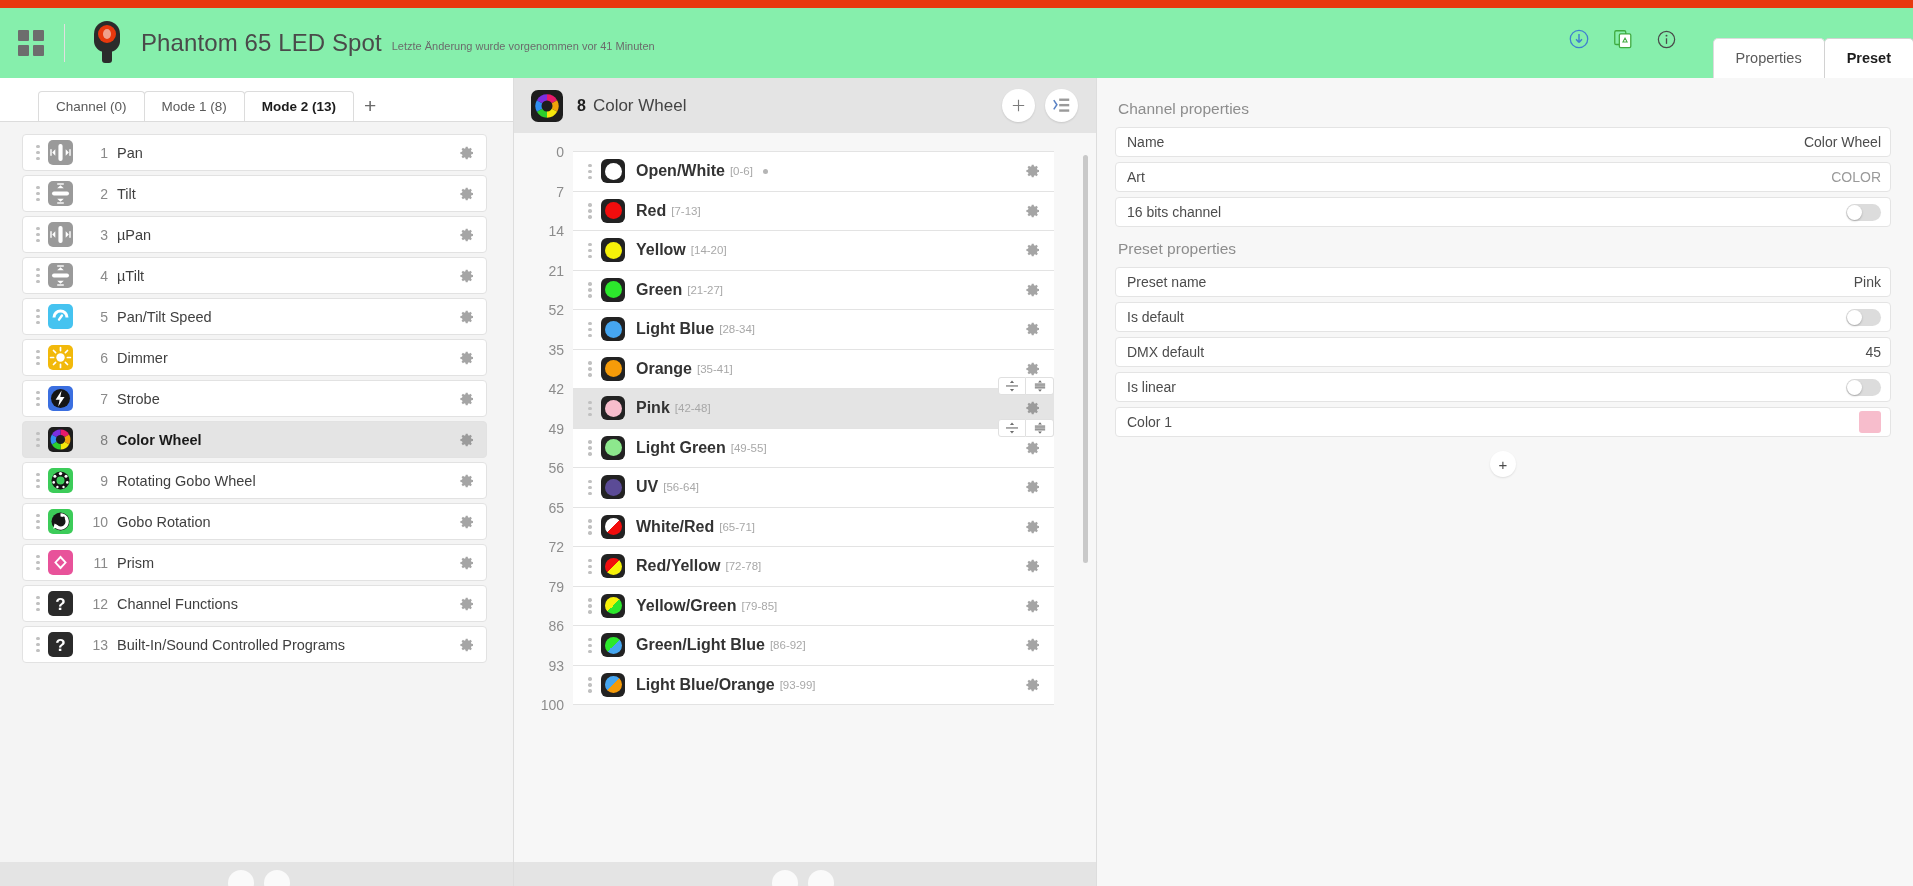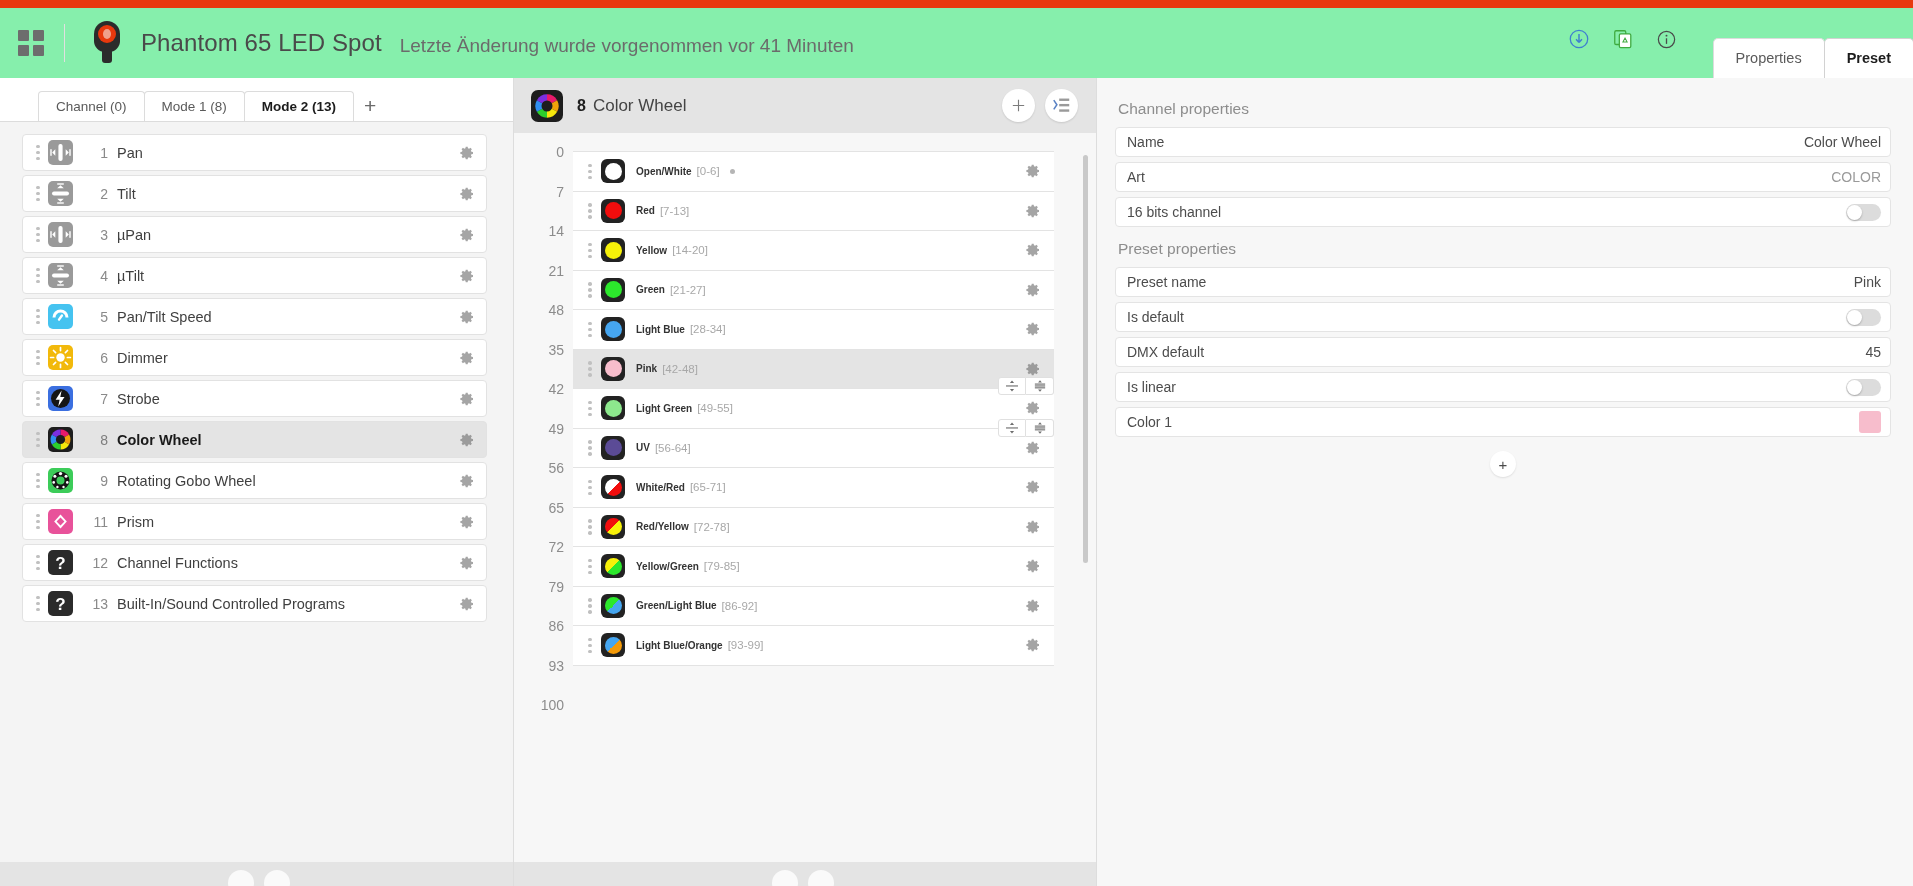--- a/index.html
+++ b/index.html
@@ -26,21 +26,21 @@
   .bulb { width: 40px; height: 44px; position: relative; margin-right: 14px; }
   .bulb-glass { position: absolute; left: 7px; top: 0; width: 26px; height: 31px;
                 background: #2b2b2b; border-radius: 13px 13px 11px 11px; }
   .bulb-inner { position: absolute; left: 11px; top: 4px; width: 18px; height: 18px;
                 border-radius: 50%; background: #e8380d; }
   .bulb-inner::after { content:""; position:absolute; left:5px; top:4px; width:8px; height:10px;
                 border-radius: 50%; background:#f5f5f5; opacity:.55;}
   .bulb-base { position: absolute; left: 15px; top: 30px; width: 10px; height: 12px;
                background: #2b2b2b; border-radius: 0 0 3px 3px; }
   .app-title { font-size: 24px; color: #4a4a4a; font-weight: 400; letter-spacing: .1px; }
-  .last-change { font-size: 19px; color: #6b6b6b; margin-left: 18px; padding-top: 5px; }
+  .last-change { font-size: 11px; color: #6b6b6b; margin-left: 10px; padding-top: 5px; }
 
   .hdr-right { position: absolute; right: 0; top: 0; height: 70px; display: flex; align-items: flex-start; }
   .hdr-icons { display: flex; align-items: center; gap: 22px; margin-top: 20px; margin-right: 36px; }
   .hdr-icons svg { display: block; cursor: pointer; }
 
   .tabs-tl { display: flex; align-items: flex-end; height: 70px; }
   .tab-tl {
     padding: 0 22px; height: 40px; line-height: 39px; font-size: 14.5px; color: #5a5a5a;
     border: 1px solid #dcdcdc; border-bottom: none; background: #fff;
     border-radius: 5px 5px 0 0; cursor: pointer; margin-right: -1px;
@@ -99,21 +99,21 @@
   .preset-list { border-top: 1px solid #e3e3e3; }
   .preset-row {
     display: flex; align-items: center; height: 39.5px; background: #fff;
     border-bottom: 1px solid #e3e3e3; padding-left: 10px; padding-right: 12px;
     position: relative; cursor: pointer;
   }
   .preset-row.selected { background: #e4e4e4; }
   .swatch { width: 24px; height: 24px; border-radius: 6px; background: #222;
             display: flex; align-items: center; justify-content: center; margin: 0 11px 0 4px; flex: none; }
   .swatch-inner { width: 17px; height: 17px; border-radius: 50%; overflow: hidden; position: relative; }
-  .preset-name { font-size: 10px; color: #333; font-weight: bold; }
+  .preset-name { font-size: 16px; color: #333; font-weight: bold; }
   .preset-range { font-size: 11.5px; color: #a8a8a8; margin-left: 5px; }
   .preset-dot { width: 5px; height: 5px; border-radius: 50%; background: #b5b5b5; margin-left: 10px; }
   .preset-row .gear { opacity: .62; }
 
   .split-bar { position: absolute; right: 42px; display: flex; z-index: 5; }
   .split-btn { width: 28px; height: 18px; background: #fff; border: 1px solid #e0e0e0;
                display: flex; align-items: center; justify-content: center; cursor: pointer; }
   .split-btn:first-child { border-radius: 3px 0 0 3px; }
   .split-btn:last-child { border-radius: 0 3px 3px 0; border-left: none; }
 
@@ -384,20 +384,39 @@
             <path fill="#6f6f6f" d="M12 8.2a3.8 3.8 0 100 7.6 3.8 3.8 0 000-7.6zm0 6a2.2 2.2 0 110-4.4 2.2 2.2 0 010 4.4z"></path>
             <path fill="#6f6f6f" d="M20 13.3v-2.6l-2.2-.4a6 6 0 00-.6-1.5l1.3-1.8-1.9-1.9-1.8 1.3a6 6 0 00-1.5-.6L12.9 3.6h-2.6l-.4 2.2c-.5.1-1 .3-1.5.6L6.6 5.1 4.7 7l1.3 1.8c-.3.5-.5 1-.6 1.5l-2.2.4v2.6l2.2.4c.1.5.3 1 .6 1.5L4.7 17l1.9 1.9 1.8-1.3c.5.3 1 .5 1.5.6l.4 2.2h2.6l.4-2.2c.5-.1 1-.3 1.5-.6l1.8 1.3 1.9-1.9-1.3-1.8c.3-.5.5-1 .6-1.5l2.2-.4z"></path>
           </svg>
         </div>
         <div class="chan-row">
           <div class="dots">
             <i></i>
             <i></i>
             <i></i>
           </div>
+          <div class="chan-icon" style="background:#3ccc59"><svg viewBox="0 0 25 25" width="25" height="25">
+              <circle cx="12.5" cy="12.5" r="9" fill="#151515"></circle>
+              <path d="M12.5 4.2a8.3 8.3 0 11-6.6 13.3l2.6-2a5 5 0 104-8z" fill="#fff"></path>
+              <path d="M5.2 19.8l1.4-5.2 4.6 2.7z" fill="#fff"></path>
+              <circle cx="15.5" cy="9" r="1.4" fill="#151515"></circle>
+            </svg></div>
+          <span class="chan-num">10</span>
+          <span class="chan-name">Gobo Rotation</span>
+          <svg class="gear" viewBox="0 0 24 24">
+            <path fill="#6f6f6f" d="M12 8.2a3.8 3.8 0 100 7.6 3.8 3.8 0 000-7.6zm0 6a2.2 2.2 0 110-4.4 2.2 2.2 0 010 4.4z"></path>
+            <path fill="#6f6f6f" d="M20 13.3v-2.6l-2.2-.4a6 6 0 00-.6-1.5l1.3-1.8-1.9-1.9-1.8 1.3a6 6 0 00-1.5-.6L12.9 3.6h-2.6l-.4 2.2c-.5.1-1 .3-1.5.6L6.6 5.1 4.7 7l1.3 1.8c-.3.5-.5 1-.6 1.5l-2.2.4v2.6l2.2.4c.1.5.3 1 .6 1.5L4.7 17l1.9 1.9 1.8-1.3c.5.3 1 .5 1.5.6l.4 2.2h2.6l.4-2.2c.5-.1 1-.3 1.5-.6l1.8 1.3 1.9-1.9-1.3-1.8c.3-.5.5-1 .6-1.5l2.2-.4z"></path>
+          </svg>
+        </div>
+        <div class="chan-row">
+          <div class="dots">
+            <i></i>
+            <i></i>
+            <i></i>
+          </div>
           <div class="chan-icon" style="background:#e8529a"><svg viewBox="0 0 25 25" width="25" height="25">
               <path d="M12.5 5.5l6.3 7-6.3 7-6.3-7z" fill="#fff"></path>
               <path d="M12.5 8.6l3.9 3.9-3.9 3.9-3.9-3.9z" fill="#e8529a"></path>
             </svg></div>
           <span class="chan-num">11</span>
           <span class="chan-name">Prism</span>
           <svg class="gear" viewBox="0 0 24 24">
             <path fill="#6f6f6f" d="M12 8.2a3.8 3.8 0 100 7.6 3.8 3.8 0 000-7.6zm0 6a2.2 2.2 0 110-4.4 2.2 2.2 0 010 4.4z"></path>
             <path fill="#6f6f6f" d="M20 13.3v-2.6l-2.2-.4a6 6 0 00-.6-1.5l1.3-1.8-1.9-1.9-1.8 1.3a6 6 0 00-1.5-.6L12.9 3.6h-2.6l-.4 2.2c-.5.1-1 .3-1.5.6L6.6 5.1 4.7 7l1.3 1.8c-.3.5-.5 1-.6 1.5l-2.2.4v2.6l2.2.4c.1.5.3 1 .6 1.5L4.7 17l1.9 1.9 1.8-1.3c.5.3 1 .5 1.5.6l.4 2.2h2.6l.4-2.2c.5-.1 1-.3 1.5-.6l1.8 1.3 1.9-1.9-1.3-1.8c.3-.5.5-1 .6-1.5l2.2-.4z"></path>
           </svg>
@@ -471,21 +490,21 @@
         </div>
       </div>
     </div>
 
     <div class="presets-wrap">
       <div class="scale-col" id="scale-col">
           <div class="scale-num" style="top: 19px;">0</div>
           <div class="scale-num" style="top: 58.5px;">7</div>
           <div class="scale-num" style="top: 98px;">14</div>
           <div class="scale-num" style="top: 137.5px;">21</div>
-          <div class="scale-num" style="top: 177px;">48</div>
+          <div class="scale-num" style="top: 177px;">52</div>
           <div class="scale-num" style="top: 216.5px;">35</div>
           <div class="scale-num" style="top: 256px; margin-left: 6px;">42</div>
           <div class="scale-num" style="top: 295.5px;">49</div>
           <div class="scale-num" style="top: 335px;">56</div>
           <div class="scale-num" style="top: 374.5px;">65</div>
           <div class="scale-num" style="top: 414px;">72</div>
           <div class="scale-num" style="top: 453.5px;">79</div>
           <div class="scale-num" style="top: 493px;">86</div>
           <div class="scale-num" style="top: 532.5px;">93</div>
           <div class="scale-num" style="top: 572px;">100</div>
@@ -566,20 +585,36 @@
               <span class="swatch">
                 <span class="swatch-inner" style="background:#46a6f0"></span>
               </span>
               <span class="preset-name">Light Blue</span>
               <span class="preset-range">[28-34]</span>
               <svg class="gear" viewBox="0 0 24 24">
                 <path fill="#6f6f6f" d="M12 8.2a3.8 3.8 0 100 7.6 3.8 3.8 0 000-7.6zm0 6a2.2 2.2 0 110-4.4 2.2 2.2 0 010 4.4z"></path>
                 <path fill="#6f6f6f" d="M20 13.3v-2.6l-2.2-.4a6 6 0 00-.6-1.5l1.3-1.8-1.9-1.9-1.8 1.3a6 6 0 00-1.5-.6L12.9 3.6h-2.6l-.4 2.2c-.5.1-1 .3-1.5.6L6.6 5.1 4.7 7l1.3 1.8c-.3.5-.5 1-.6 1.5l-2.2.4v2.6l2.2.4c.1.5.3 1 .6 1.5L4.7 17l1.9 1.9 1.8-1.3c.5.3 1 .5 1.5.6l.4 2.2h2.6l.4-2.2c.5-.1 1-.3 1.5-.6l1.8 1.3 1.9-1.9-1.3-1.8c.3-.5.5-1 .6-1.5l2.2-.4z"></path>
               </svg>
             </div>
+            <div class="preset-row">
+              <div class="dots">
+                <i></i>
+                <i></i>
+                <i></i>
+              </div>
+              <span class="swatch">
+                <span class="swatch-inner" style="background:#f59b09"></span>
+              </span>
+              <span class="preset-name">Orange</span>
+              <span class="preset-range">[35-41]</span>
+              <svg class="gear" viewBox="0 0 24 24">
+                <path fill="#6f6f6f" d="M12 8.2a3.8 3.8 0 100 7.6 3.8 3.8 0 000-7.6zm0 6a2.2 2.2 0 110-4.4 2.2 2.2 0 010 4.4z"></path>
+                <path fill="#6f6f6f" d="M20 13.3v-2.6l-2.2-.4a6 6 0 00-.6-1.5l1.3-1.8-1.9-1.9-1.8 1.3a6 6 0 00-1.5-.6L12.9 3.6h-2.6l-.4 2.2c-.5.1-1 .3-1.5.6L6.6 5.1 4.7 7l1.3 1.8c-.3.5-.5 1-.6 1.5l-2.2.4v2.6l2.2.4c.1.5.3 1 .6 1.5L4.7 17l1.9 1.9 1.8-1.3c.5.3 1 .5 1.5.6l.4 2.2h2.6l.4-2.2c.5-.1 1-.3 1.5-.6l1.8 1.3 1.9-1.9-1.3-1.8c.3-.5.5-1 .6-1.5l2.2-.4z"></path>
+              </svg>
+            </div>
             <div class="preset-row selected">
               <div class="dots">
                 <i></i>
                 <i></i>
                 <i></i>
               </div>
               <span class="swatch">
                 <span class="swatch-inner" style="background:#f7bdcc"></span>
               </span>
               <span class="preset-name">Pink</span>

